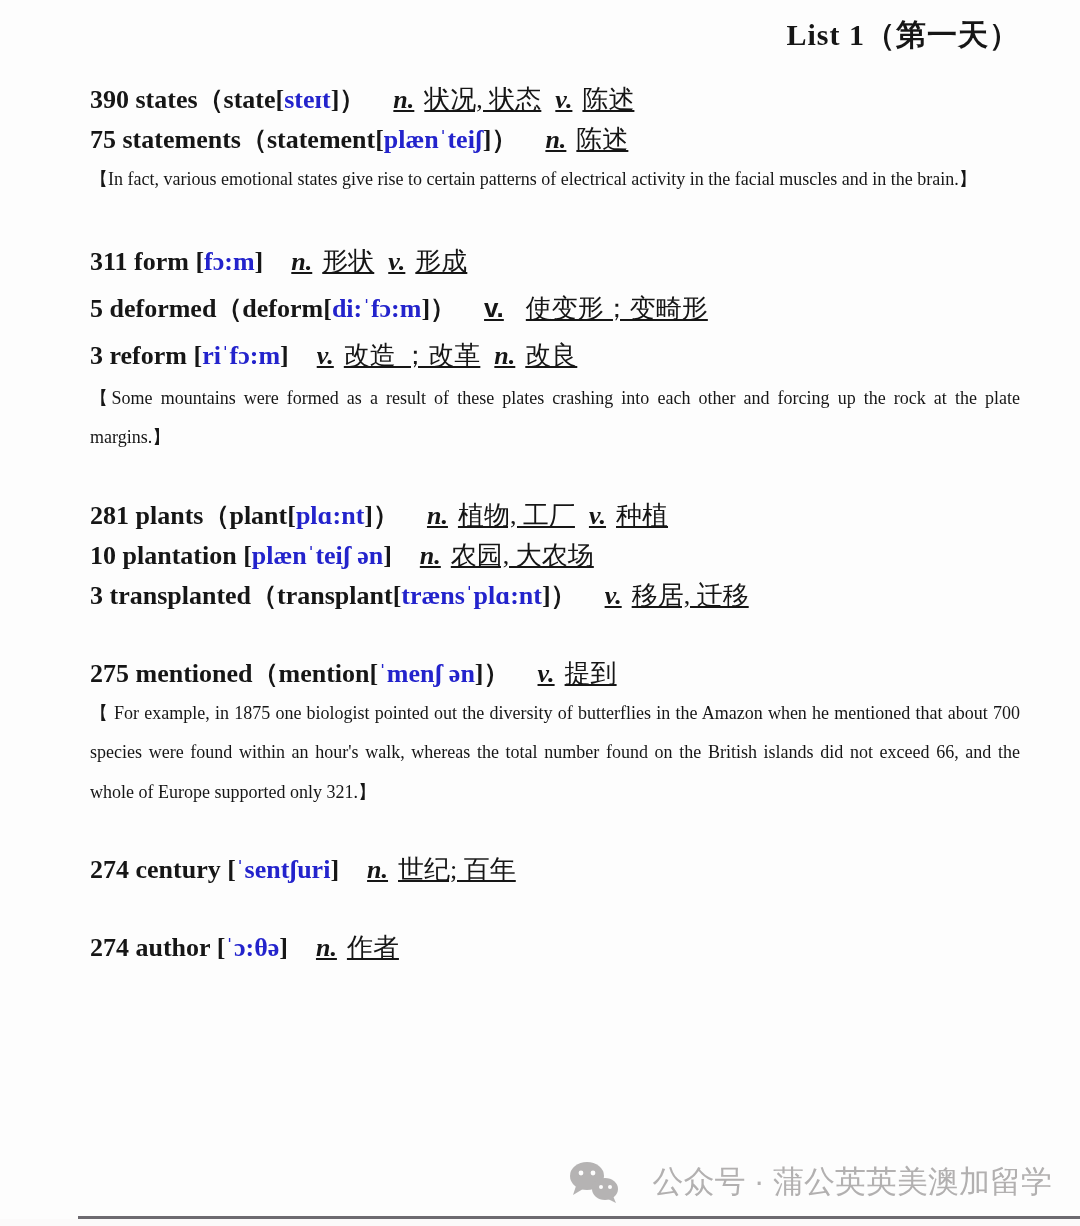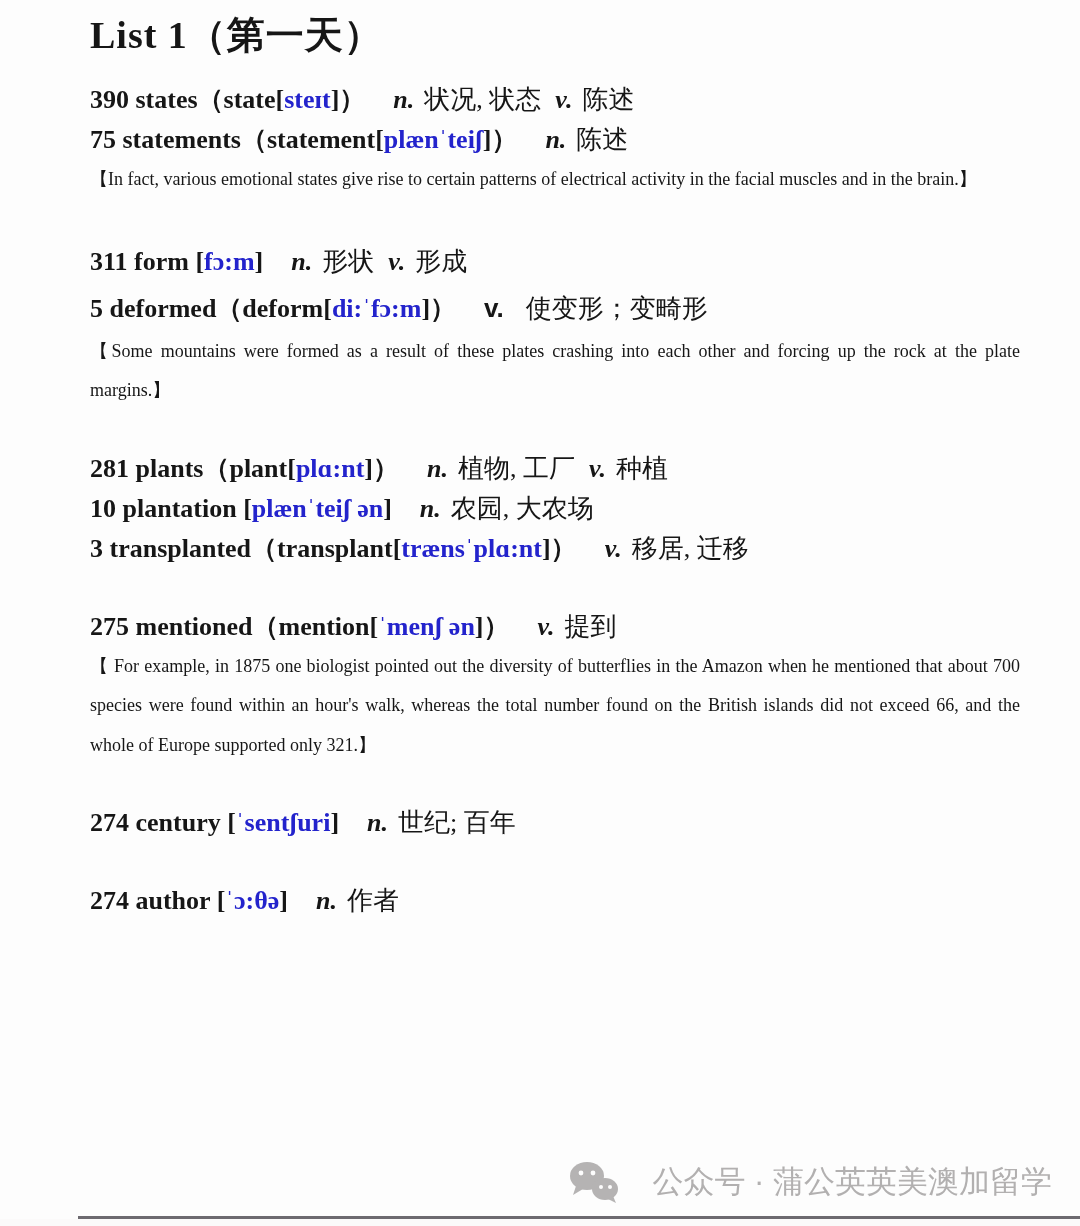--- a/index.html
+++ b/index.html
@@ -4,35 +4,35 @@
 <style>
   html,body{margin:0;padding:0;}
   body{
     width:1080px;height:1226px;position:relative;overflow:hidden;
     background:#fdfdfd;
     font-family:"Liberation Serif", serif;
     color:#161616;
   }
   .doc{padding:6px 60px 0 90px;}
   .title{
-    text-align:left;font-weight:700;font-size:38px;line-height:58px;
+    text-align:right;font-weight:700;font-size:30px;line-height:58px;
     margin-bottom:16px;letter-spacing:1px;
   }
   .title .cn{font-weight:700;}
   .section{margin-bottom:38px;}
   .entry{
     font-size:26px;line-height:40px;white-space:nowrap;
   }
   .section[data-idx="1"] .entry{line-height:47px;}
   .entry .lead,.entry .tail{font-weight:700;}
   .phonetic{
     font-family:Liberation Serif, serif;
     font-weight:700;color:#2323cc;
   }
-  .senses{margin-left:28px;font-weight:400;}
+  .senses{margin-left:28px;font-weight:400;text-decoration:underline;}
   .sense{margin-right:14px;}
   .pos{
     font-style:italic;font-weight:700;margin-right:10px;
   }
   .pos.pos-sans{
     font-style:normal;font-family:"Liberation Sans", sans-serif;
     margin-right:22px;
   }
   .meaning{font-weight:400;}
   .example{
@@ -63,20 +63,21 @@
   </div>
   <div id="sections-root">
       <div class="section" data-idx="0">
         <div class="entry"><span class="lead">390 states（state[</span><span class="phonetic">steɪt</span><span class="tail">]）</span><span class="senses"><span class="sense"><span class="pos">n.</span><span class="meaning">状况, 状态</span></span><span class="sense"><span class="pos">v.</span><span class="meaning">陈述</span></span></span></div>
         <div class="entry"><span class="lead">75 statements（statement[</span><span class="phonetic">plænˈteiʃ</span><span class="tail">]）</span><span class="senses"><span class="sense"><span class="pos">n.</span><span class="meaning">陈述</span></span></span></div>
         <p class="example">【In fact, various emotional states give rise to certain patterns of electrical activity in the facial muscles and in the brain.】</p>
       </div>
       <div class="section" data-idx="1">
         <div class="entry"><span class="lead">311 form [</span><span class="phonetic">fɔ:m</span><span class="tail">]</span><span class="senses"><span class="sense"><span class="pos">n.</span><span class="meaning">形状</span></span><span class="sense"><span class="pos">v.</span><span class="meaning">形成</span></span></span></div>
         <div class="entry"><span class="lead">5 deformed（deform[</span><span class="phonetic">di:ˈfɔ:m</span><span class="tail">]）</span><span class="senses"><span class="sense"><span class="pos pos-sans">v.</span><span class="meaning">使变形；变畸形</span></span></span></div>
+        <div class="entry"><span class="lead">3 reform [</span><span class="phonetic">riˈfɔ:m</span><span class="tail">]</span><span class="senses"><span class="sense"><span class="pos">v.</span><span class="meaning">改造 ；改革</span></span><span class="sense"><span class="pos">n.</span><span class="meaning">改良</span></span></span></div>
         <p class="example">【Some mountains were formed as a result of these plates crashing into each other and forcing up the rock at the plate margins.】</p>
       </div>
       <div class="section" data-idx="2">
         <div class="entry"><span class="lead">281 plants（plant[</span><span class="phonetic">plɑ:nt</span><span class="tail">]）</span><span class="senses"><span class="sense"><span class="pos">n.</span><span class="meaning">植物, 工厂</span></span><span class="sense"><span class="pos">v.</span><span class="meaning">种植</span></span></span></div>
         <div class="entry"><span class="lead">10 plantation [</span><span class="phonetic">plænˈteiʃ ən</span><span class="tail">]</span><span class="senses"><span class="sense"><span class="pos">n.</span><span class="meaning">农园, 大农场</span></span></span></div>
         <div class="entry"><span class="lead">3 transplanted（transplant[</span><span class="phonetic">trænsˈplɑ:nt</span><span class="tail">]）</span><span class="senses"><span class="sense"><span class="pos">v.</span><span class="meaning">移居, 迁移</span></span></span></div>
       </div>
       <div class="section" data-idx="3">
         <div class="entry"><span class="lead">275 mentioned（mention[</span><span class="phonetic">ˈmenʃ ən</span><span class="tail">]）</span><span class="senses"><span class="sense"><span class="pos">v.</span><span class="meaning">提到</span></span></span></div>
         <p class="example">【 For example, in 1875 one biologist pointed out the diversity of butterflies in the Amazon when he mentioned that about 700 species were found within an hour's walk, whereas the total number found on the British islands did not exceed 66, and the whole of Europe supported only 321.】</p>

